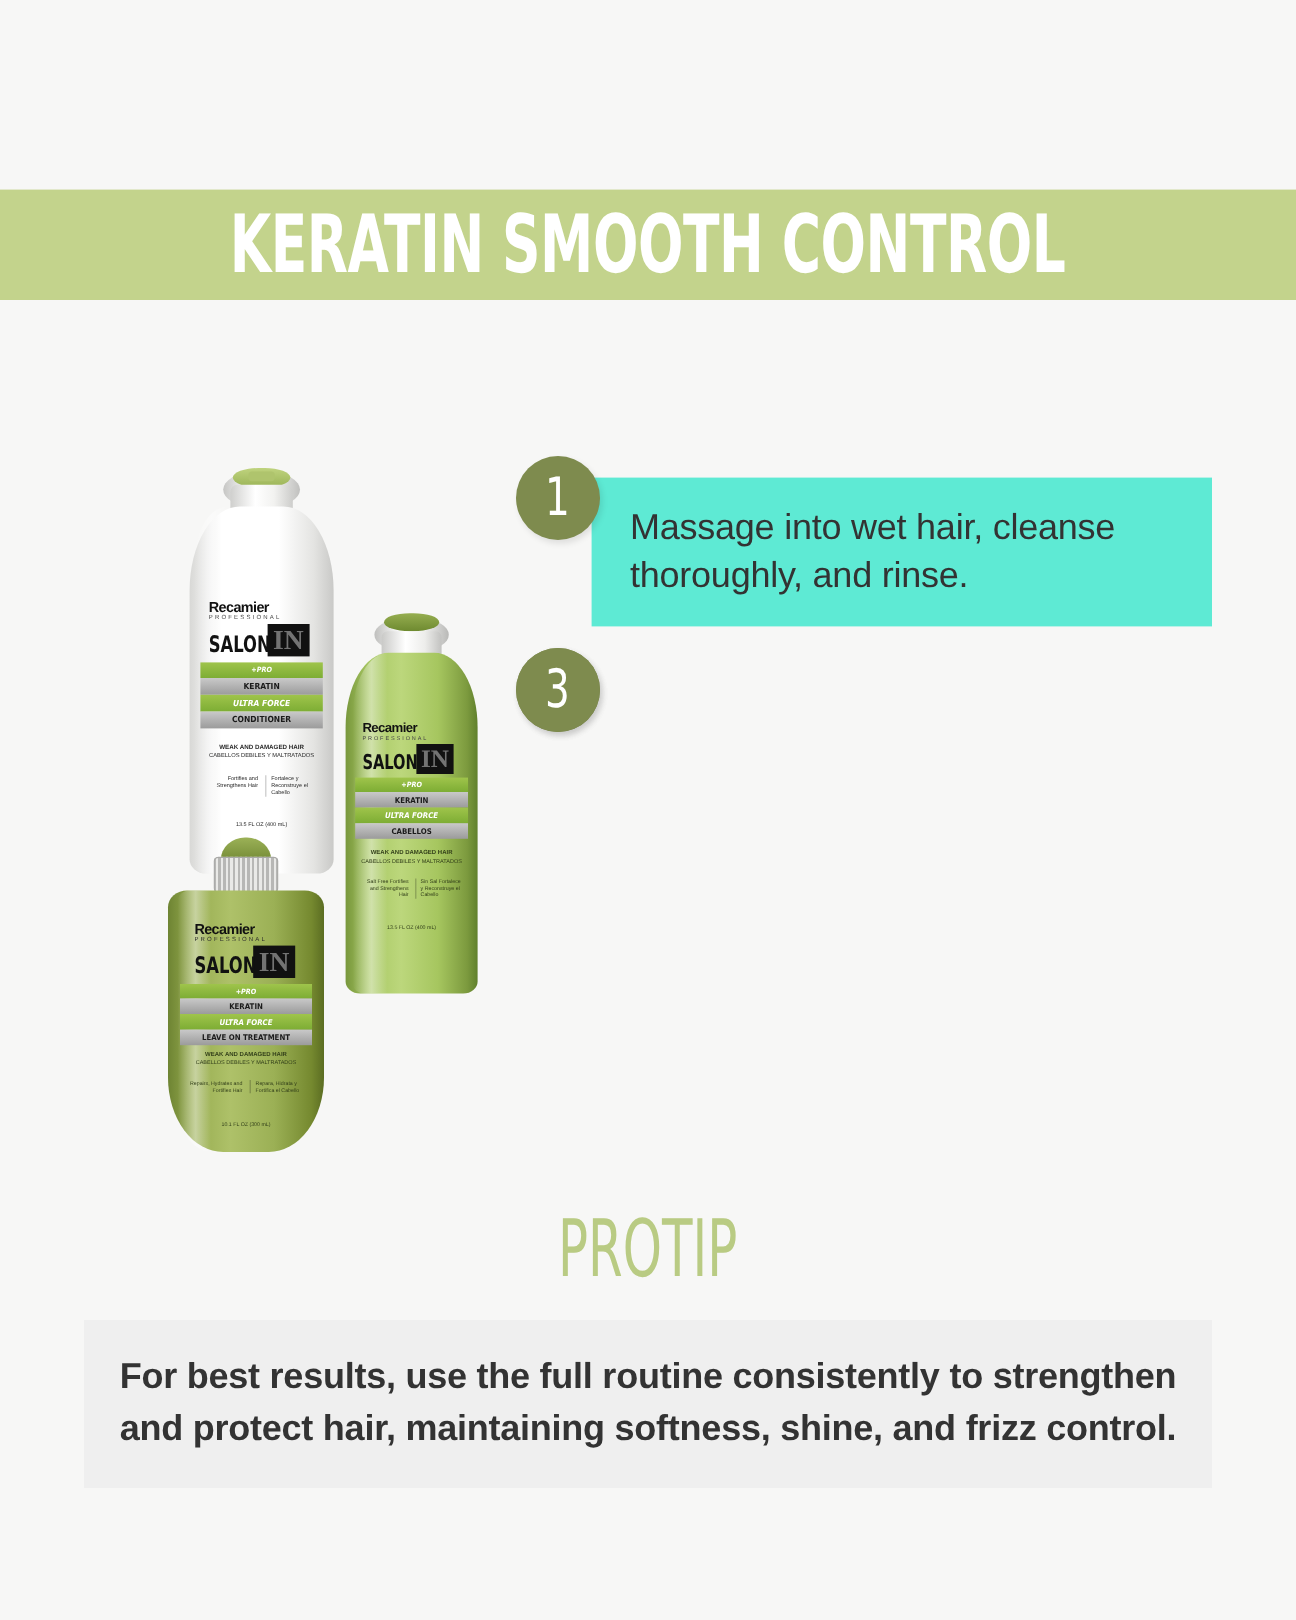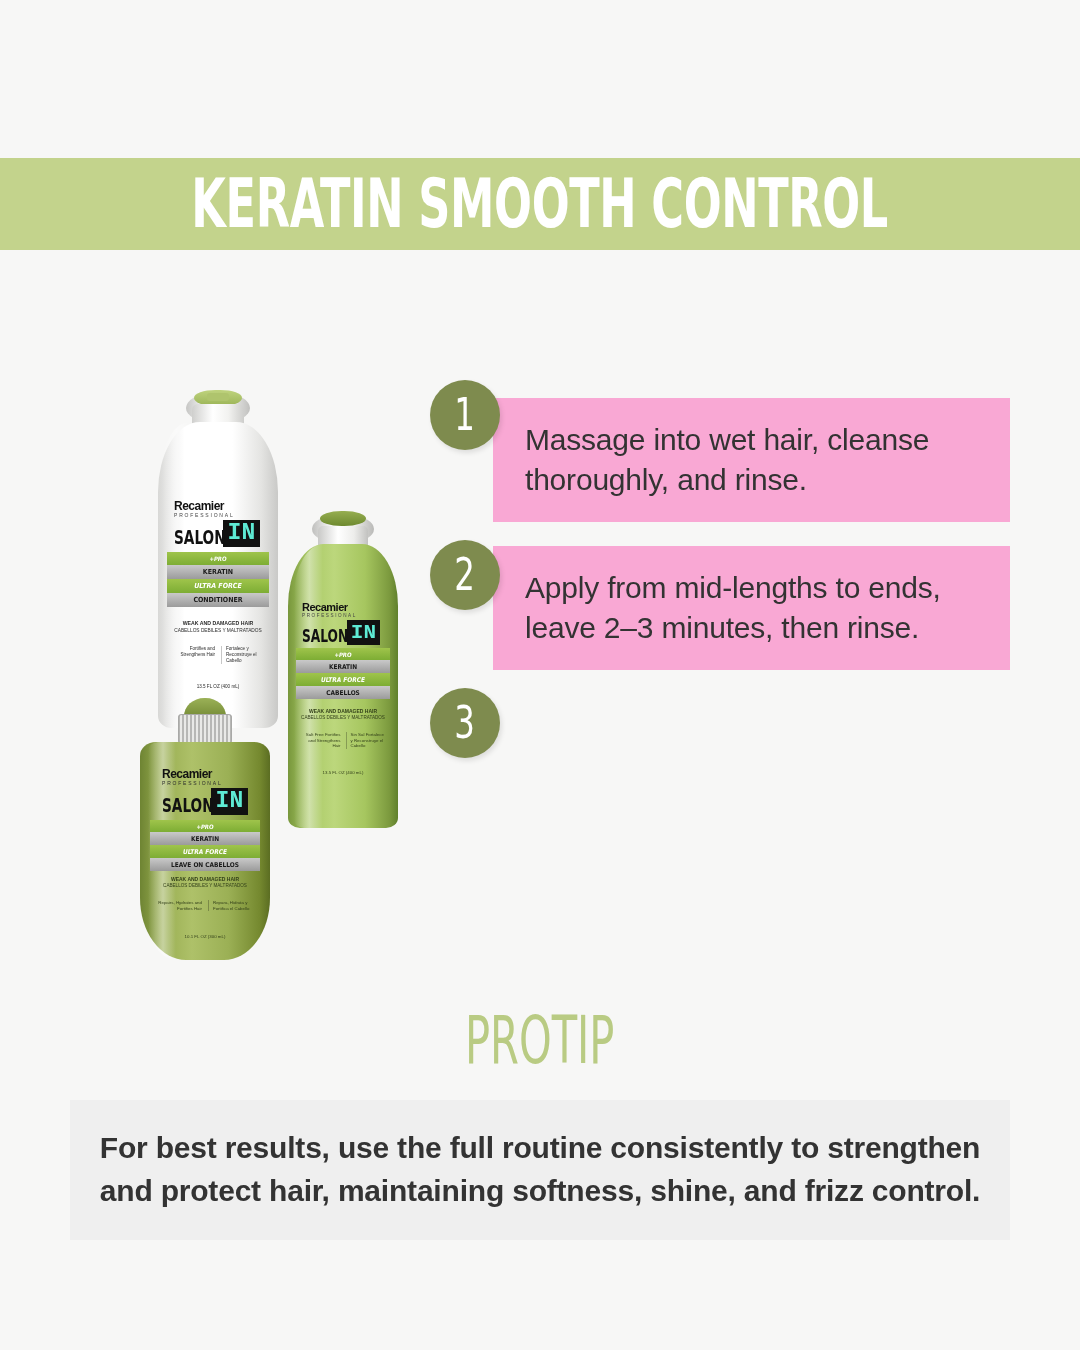--- a/index.html
+++ b/index.html
@@ -28,21 +28,21 @@
     transform-origin:center center;
     white-space:nowrap;
     line-height:1;
   }
 
   
   .steps{ position:absolute; left:430px; top:398px; width:580px; }
   .step{ position:relative; margin-bottom:24px; }
   .step-box{
     margin-left:63px;
-    background:#f9a8d4;
+    background:#5eead4;
     min-height:118px;
     padding:22px 26px 22px 32px;
     display:flex; align-items:center;
   }
   .step-text{
     font-family:"Liberation Sans", sans-serif;
     font-size:30px;
     line-height:1.33;
     color:#333333;
     letter-spacing:-0.2px;
@@ -126,22 +126,22 @@
     font-family:"Liberation Sans", sans-serif;
     color:#444;
     line-height:1;
   }
   .salon{
     font-family:"DejaVu Sans Condensed","Liberation Sans Narrow","Liberation Sans", sans-serif;
     font-weight:700; color:#111; line-height:1;
     transform:scaleX(0.8); transform-origin:left center;
   }
   .inbox{
-    background:#111; color:#5eead4; font-weight:700;
-    font-family:Liberation Mono, monospace;
+    background:#111; color:#737373; font-weight:700;
+    font-family:Liberation Serif, serif;
     display:inline-block; line-height:1;
   }
   .fineprint{
     font-family:"Liberation Sans", sans-serif;
     text-align:center;
     line-height:1.25;
   }
 
   
   #bottle-conditioner{ left:38px; top:8px; width:120px; height:340px; z-index:2; }
@@ -316,21 +316,21 @@
 
       <div class="label-block" style="top:46px;padding-left:22px;display:flex;align-items:flex-end;">
         <div class="salon" style="font-size:19px;">SALON</div>
         <div class="inbox" style="font-size:23px;padding:2px 5px;margin-left:-16px;">IN</div>
       </div>
 
       <div class="label-block barstack" style="top:78px;padding:0 10px;">
         <div class="bar green" style="font-size:6px;padding:2.5px 0;">+PRO</div>
         <div class="bar grey" style="font-size:6.5px;padding:2.5px 0;">KERATIN</div>
         <div class="bar green" style="font-size:6.5px;padding:2.5px 0;">ULTRA FORCE</div>
-        <div class="bar grey" style="font-size:6.5px;padding:2.5px 0;">LEAVE ON CABELLOS</div>
+        <div class="bar grey" style="font-size:6.5px;padding:2.5px 0;">LEAVE ON TREATMENT</div>
       </div>
 
       <div class="label-block fineprint" style="top:134px;color:#33401a;">
         <div style="font-size:5px;font-weight:700;">WEAK AND DAMAGED HAIR</div>
         <div style="font-size:4.6px;margin-top:1px;">CABELLOS DEBILES Y MALTRATADOS</div>
       </div>
 
       <div class="label-block" style="top:158px;display:flex;justify-content:center;gap:6px;color:#33401a;">
         <div style="font-size:4.4px;text-align:right;width:46px;line-height:1.3;">Repairs, Hydrates and Fortifies Hair</div>
         <div style="font-size:4.4px;text-align:left;width:46px;line-height:1.3;border-left:1px solid rgba(0,0,0,.25);padding-left:4px;">Repara, Hidrata y Fortifica el Cabello</div>
@@ -350,23 +350,20 @@
     </div>
     <div class="step-box">
       <div class="step-text">Massage into wet hair, cleanse thoroughly, and rinse.</div>
     </div>
   </div>
 
   <div class="step step-2">
     <div class="step-badge">
       <span>2</span>
     </div>
-    <div class="step-box">
-      <div class="step-text">Apply from mid-lengths to ends, leave 2–3 minutes, then rinse.</div>
-    </div>
   </div>
 
   <div class="step step-3">
     <div class="step-badge">
       <span>3</span>
     </div>
   </div>
 
 </div>
 

